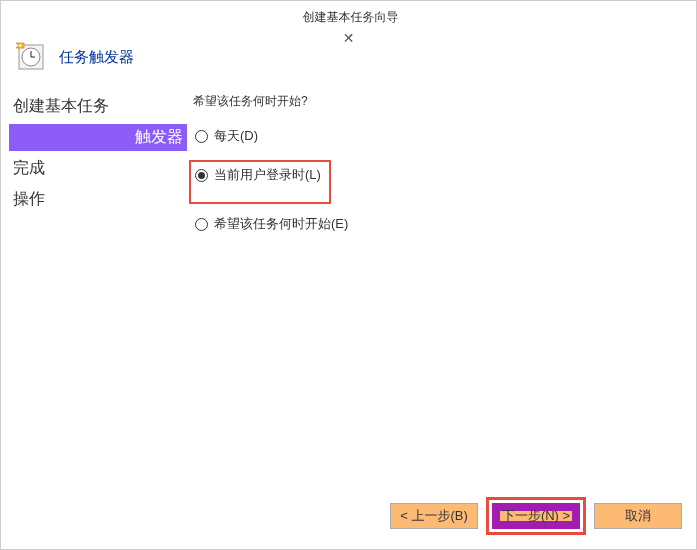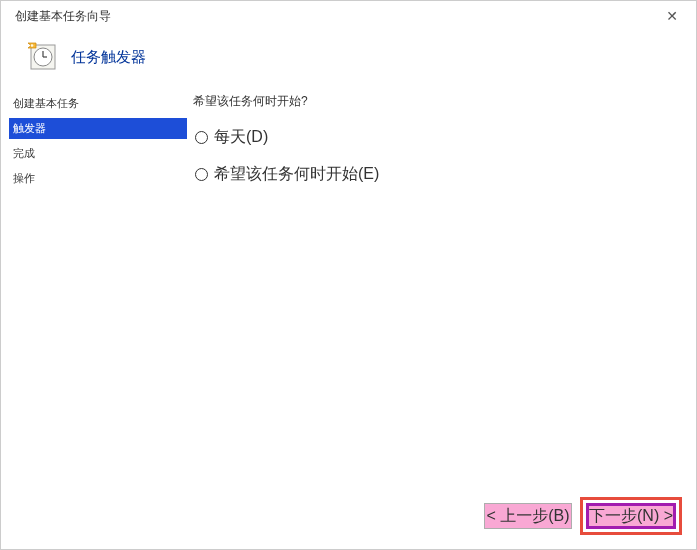--- a/index.html
+++ b/index.html
@@ -16,35 +16,36 @@
       position: relative;
     }
     .titlebar {
       height: 30px;
       display: flex;
       align-items: center;
       justify-content: space-between;
       padding: 8px 10px;
       font-size: 12px;
       color: #333;
+      flex-direction: column;
     }
     .title-text {
       padding-left: 4px;
     }
     .close-btn {
       font-size: 14px;
       color: #555;
       cursor: pointer;
       padding: 4px 8px;
       font-family: Arial, sans-serif;
     }
     .header-section {
       display: flex;
       align-items: center;
-      padding: 10px 14px 20px 26px;
+      padding: 10px 14px 20px 14px;
       gap: 12px;
     }
     .header-icon {
       width: 32px;
       height: 32px;
       position: relative;
     }
     .header-icon svg {
       width: 32px;
       height: 32px;
@@ -56,43 +57,44 @@
     .content-area {
       display: flex;
       padding: 0 8px;
       gap: 0px;
     }
     .sidebar {
       width: 178px;
       flex-shrink: 0;
     }
     .sidebar-item {
-      font-size: 11px;
+      font-size: 16px;
       padding: 3px 4px;
       color: #333;
       cursor: pointer;
       margin-bottom: 4px;
     }
     .sidebar-item.active {
-      background: #1d4ed8;
+      background: #8b5cf6;
       color: #fff;
+      text-align: right;
     }
     .main-panel {
       flex: 1;
       padding-left: 6px;
     }
     .question-label {
       font-size: 12px;
       color: #333;
       margin-bottom: 16px;
     }
     .radio-row {
       display: flex;
       align-items: center;
-      font-size: 16px;
+      font-size: 13px;
       color: #333;
       margin-bottom: 14px;
       cursor: pointer;
       padding: 1px 2px;
     }
     .radio-circle {
       width: 13px;
       height: 13px;
       border: 1px solid #333;
       border-radius: 50%;
@@ -121,34 +123,34 @@
       bottom: 14px;
       right: 14px;
       display: flex;
       gap: 8px;
       align-items: center;
     }
     .btn {
       min-width: 88px;
       height: 26px;
       border: 1px solid #adadad;
-      background: #f9a8d4;
-      font-size: 16px;
+      background: #fdba74;
+      font-size: 13px;
       color: #333;
       cursor: pointer;
       display: flex;
       align-items: center;
       justify-content: center;
     }
     .btn-next-wrap {
       border: 3px solid #e74c3c;
       padding: 3px;
     }
     .btn-next {
-      border: 3px solid #a21caf;
+      border: 8px solid #a21caf;
     }
   </style>
 </head>
 <body>
 
 <div class="titlebar">
   <span class="title-text">创建基本任务向导</span>
   <span class="close-btn">✕</span>
 </div>
 
@@ -175,28 +177,35 @@
     </div>
   <div class="main-panel">
     <div class="question-label">希望该任务何时开始?</div>
     <div id="options">
         <div>
           <label class="radio-row">
             <span class="radio-circle"></span>
             <span>每天(D)</span>
           </label>
         </div>
+        <div style="margin-bottom: 10px;"><span class="highlighted">
+            <label class="radio-row">
+              <span class="radio-circle checked"></span>
+              <span>当前用户登录时(L)</span>
+            </label>
+          </span></div>
         <div>
           <label class="radio-row">
             <span class="radio-circle"></span>
             <span>希望该任务何时开始(E)</span>
           </label>
         </div>
       </div>
   </div>
 </div>
 
 <div class="button-row">
   <button class="btn">&lt; 上一步(B)</button>
   <div class="btn-next-wrap">
     <button class="btn btn-next">下一步(N) &gt;</button>
   </div>
+  <button class="btn">取消</button>
 </div>
 
 </body></html>

